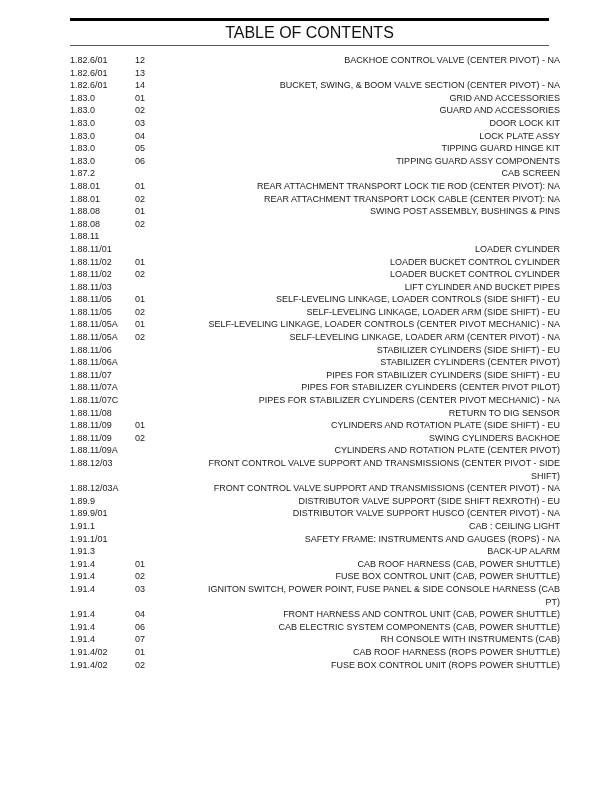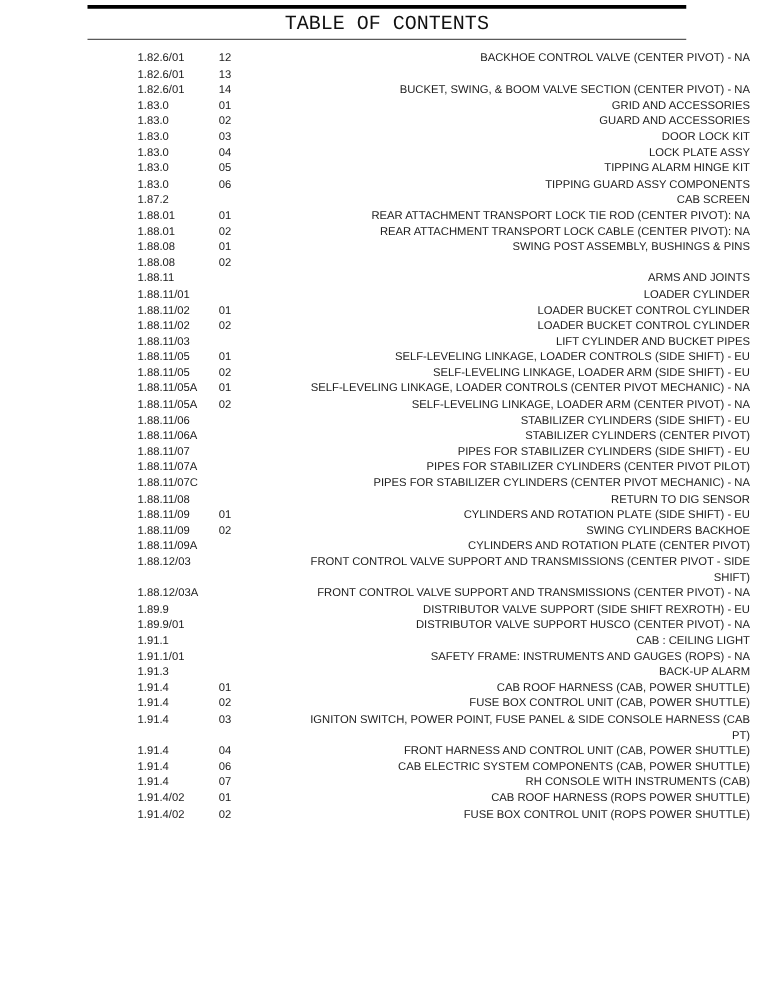--- a/index.html
+++ b/index.html
@@ -10,23 +10,22 @@
   .page {
     position: relative;
     width: 612px;
     height: 792px;
     background: #ffffff;
     overflow: hidden;
     font-family: "Liberation Sans", sans-serif;
     color: #1a1a1a;
   }
   .header {
-    margin: 4px 0 0 70px;
+    margin: 18px 0 0 70px;
     width: 479px;
-    font-family: Liberation Mono, monospace;
   }
   .rule-thick {
     width: 479px;
     height: 3px;
     background: #000000;
   }
   .title {
     width: 479px;
     height: 24px;
     line-height: 24px;
@@ -41,21 +40,20 @@
     background: #5a5a5a;
   }
   .toc {
     margin: 8px 0 0 70px;
     font-size: 9px;
   }
   .row {
     display: flex;
     align-items: flex-start;
     line-height: 12.6px;
-    margin-left: 40px;
   }
   .col-code {
     flex: 0 0 65px;
     width: 65px;
     white-space: nowrap;
   }
   .col-sub {
     flex: 0 0 58px;
     width: 58px;
     white-space: nowrap;
@@ -115,21 +113,21 @@
 
   <div class="row">
     <span class="col-code">1.83.0</span>
     <span class="col-sub">04</span>
     <span class="col-desc">LOCK PLATE ASSY</span>
   </div>
 
   <div class="row">
     <span class="col-code">1.83.0</span>
     <span class="col-sub">05</span>
-    <span class="col-desc">TIPPING ALARM HINGE KIT</span>
+    <span class="col-desc">TIPPING GUARD HINGE KIT</span>
   </div>
 
   <div class="row">
     <span class="col-code">1.83.0</span>
     <span class="col-sub">06</span>
     <span class="col-desc">TIPPING GUARD ASSY COMPONENTS</span>
   </div>
 
   <div class="row">
     <span class="col-code">1.87.2</span>
@@ -157,21 +155,20 @@
   </div>
 
   <div class="row">
     <span class="col-code">1.88.08</span>
     <span class="col-sub">02</span>
   </div>
 
   <div class="row">
     <span class="col-code">1.88.11</span>
     <span class="col-sub"></span>
-    <span class="col-desc">ARMS AND JOINTS</span>
   </div>
 
   <div class="row">
     <span class="col-code">1.88.11/01</span>
     <span class="col-sub"></span>
     <span class="col-desc">LOADER CYLINDER</span>
   </div>
 
   <div class="row">
     <span class="col-code">1.88.11/02</span>

